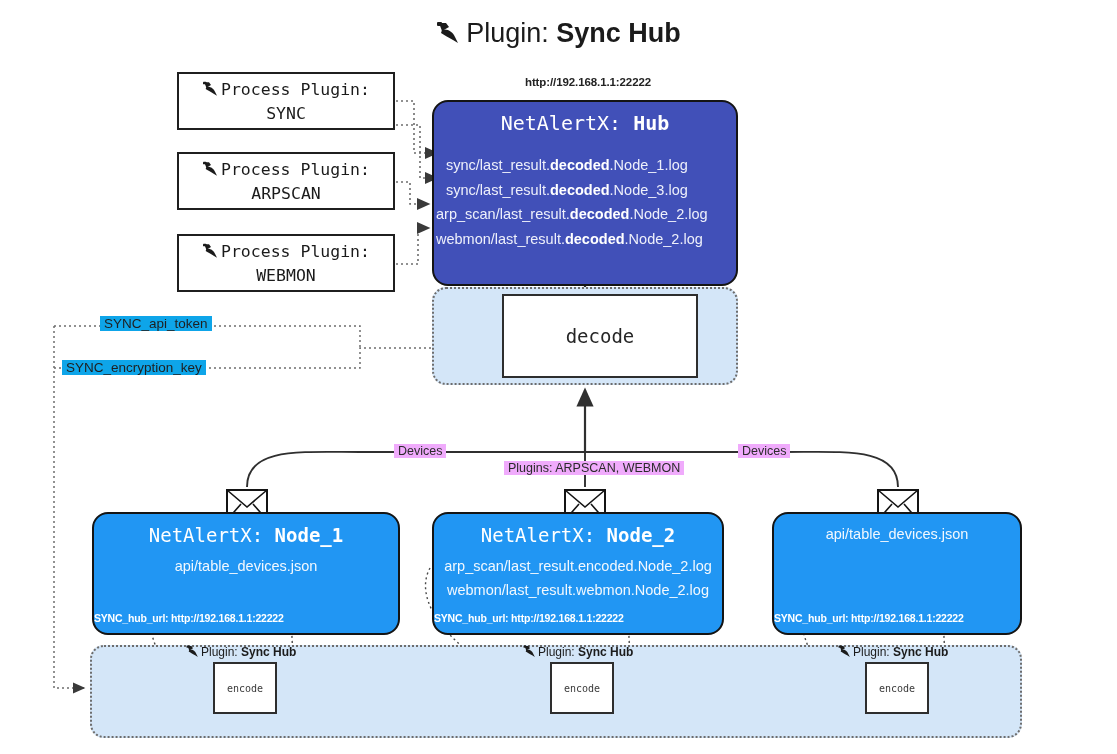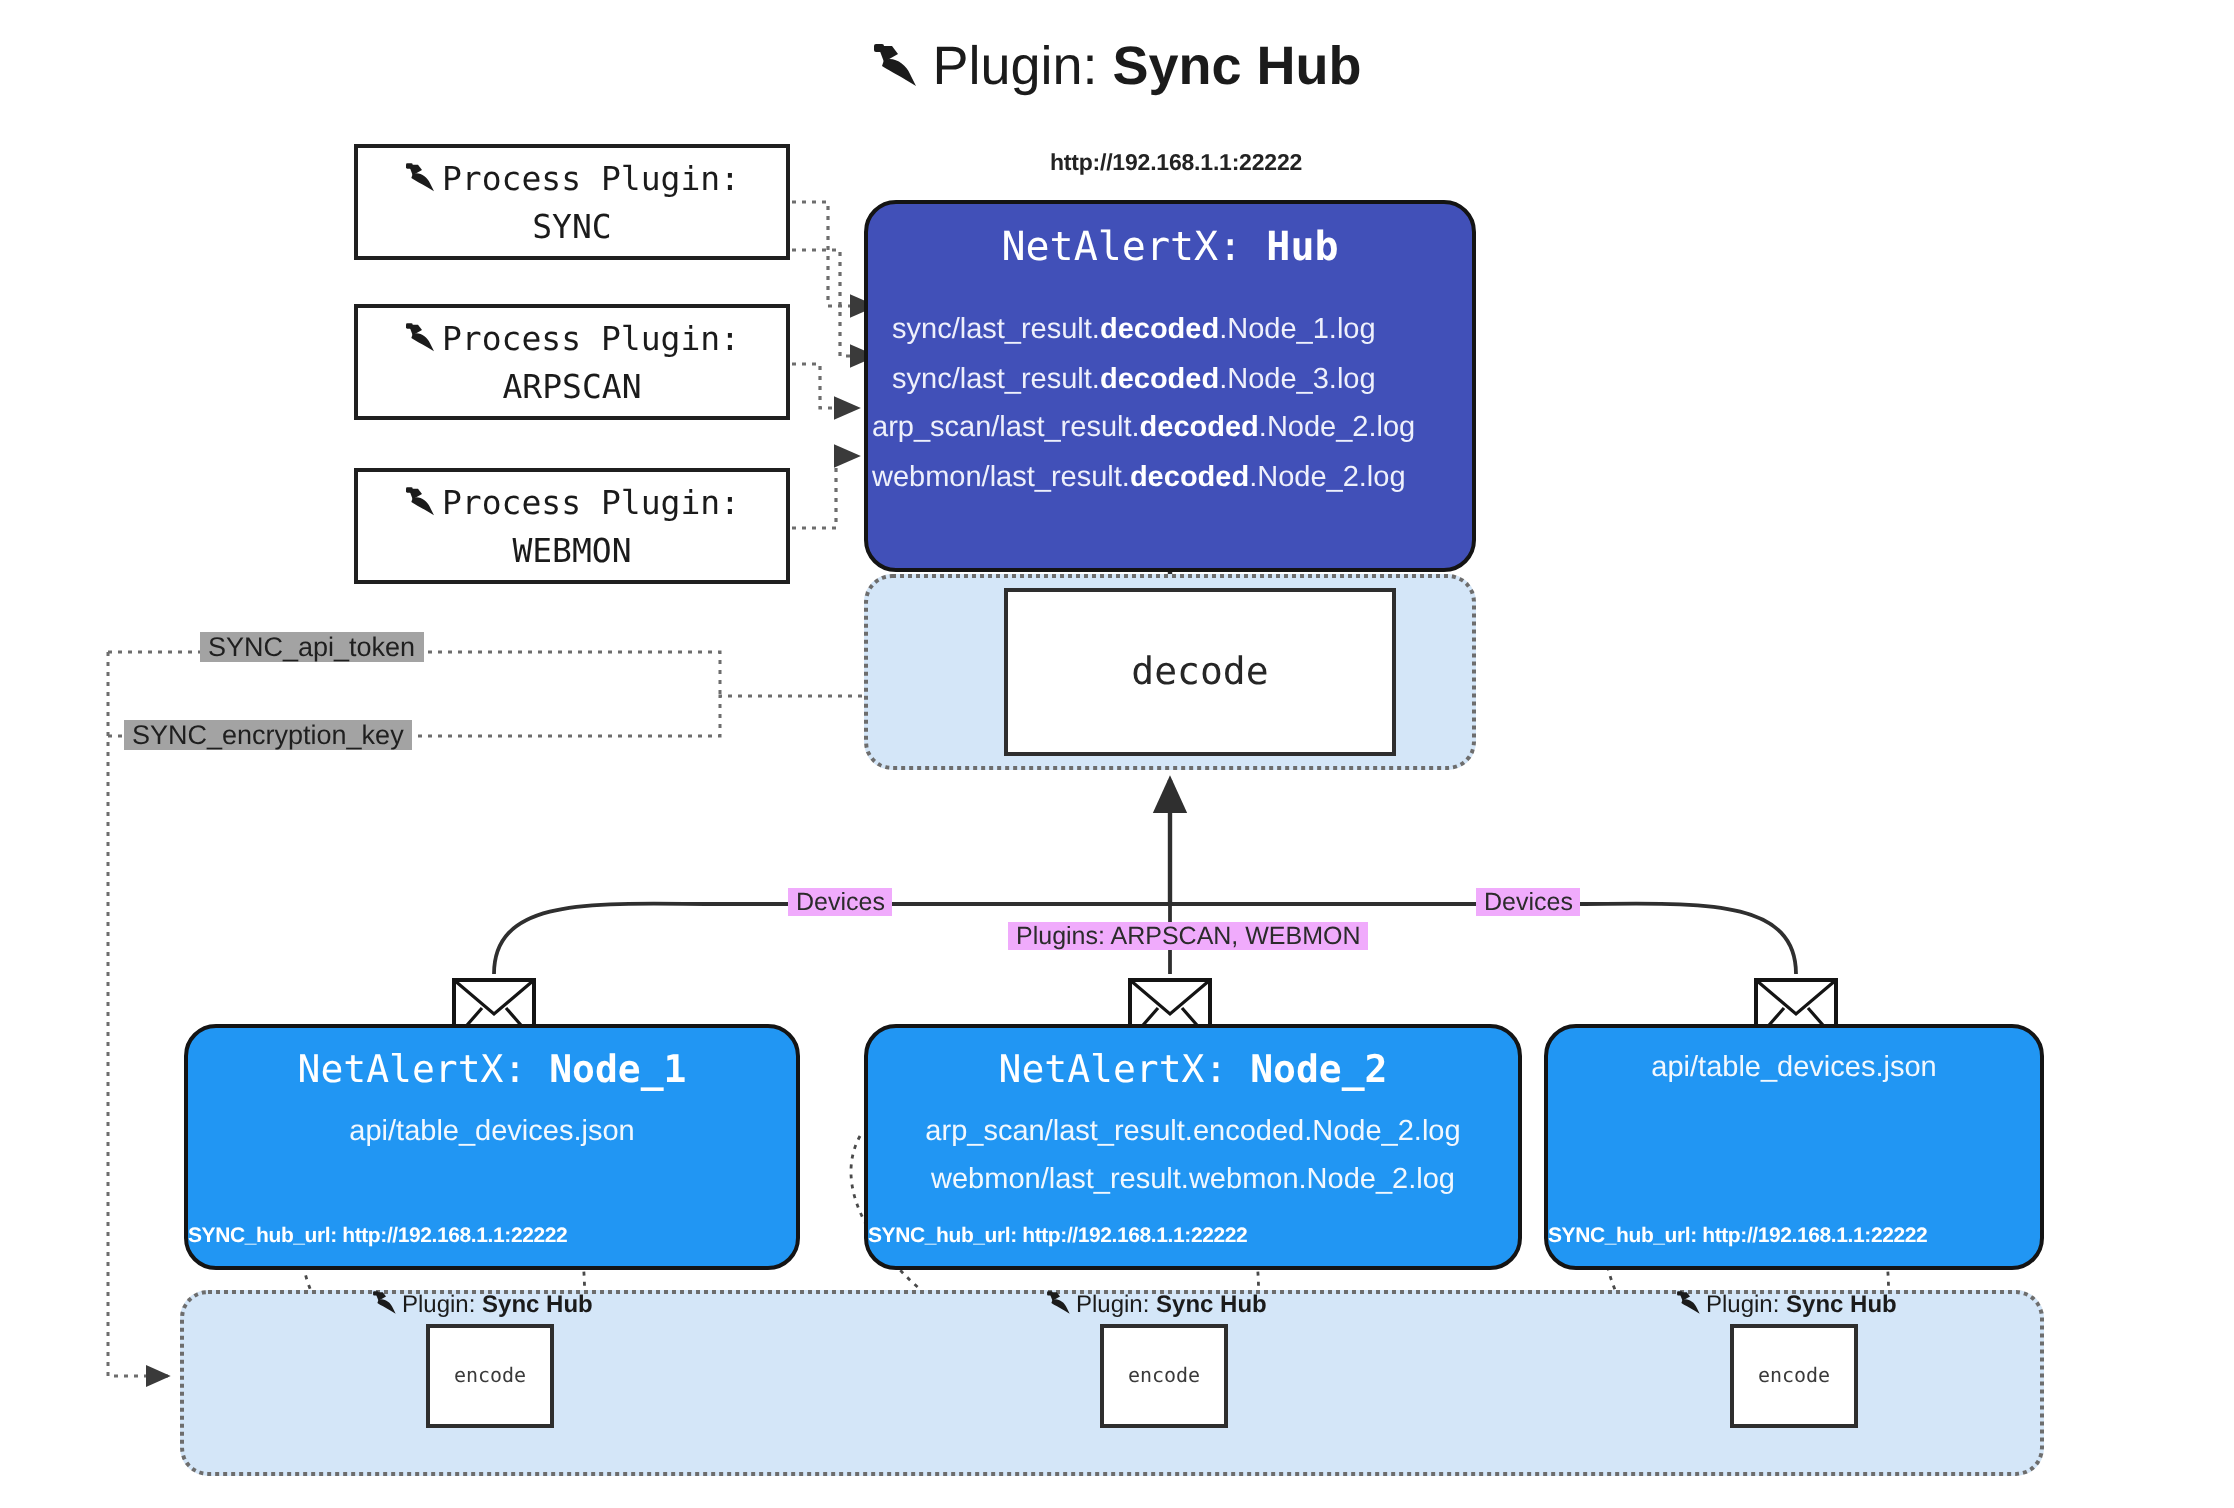--- a/index.html
+++ b/index.html
@@ -236,21 +236,21 @@
     display: inline-block;
     vertical-align: -2px;
     margin-right: 1px;
   }
 
   
   .token-label {
     position: absolute;
     font-size: 13.5px;
     color: #1f1f1f;
-    background: #a3a3a3;
+    background: #0ea5e9;
     padding: 0 4px;
     white-space: nowrap;
     text-align: right;
   }
 </style>
 </head>
 <body>
 
 <div id="canvas">
 
@@ -403,21 +403,21 @@
   <div class="node-box" style="left:92px; width:308px;">
     <div class="node-title">
       <span>NetAlertX: </span><span class="bold">Node_1</span>
     </div>
     <div class="node-lines">
       <div class="node-line">api/table_devices.json</div>
     </div>
     <div class="node-foot">SYNC_hub_url: http://192.168.1.1:22222</div>
   </div>
 
-  <div class="node-box" style="left:432px; width:329px;">
+  <div class="node-box" style="left:432px; width:292px;">
     <div class="node-title">
       <span>NetAlertX: </span><span class="bold">Node_2</span>
     </div>
     <div class="node-lines">
       <div class="node-line">arp_scan/last_result.encoded.Node_2.log</div>
       <div class="node-line">webmon/last_result.webmon.Node_2.log</div>
     </div>
     <div class="node-foot">SYNC_hub_url: http://192.168.1.1:22222</div>
   </div>
 

